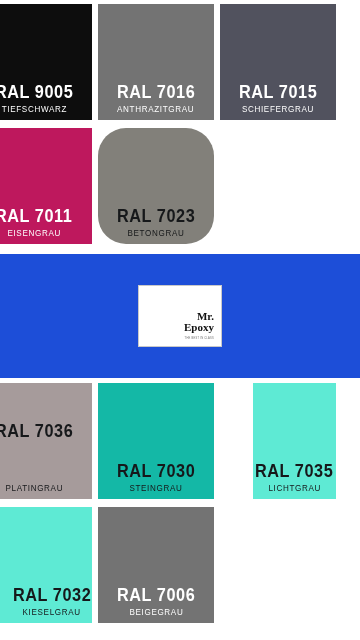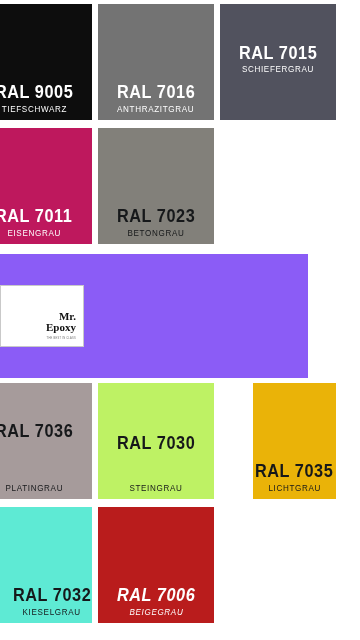--- a/index.html
+++ b/index.html
@@ -88,26 +88,26 @@
     color: #1a1a1a;
     letter-spacing: 0.2px;
     white-space: nowrap;
   }
 
   
   .logo-band {
     position: absolute;
     left: 0;
     top: 254px;
-    width: 308px;
+    width: 360px;
     height: 124px;
-    background: #8b5cf6;
+    background: #1d4ed8;
     display: flex;
     align-items: center;
-    justify-content: flex-start;
+    justify-content: center;
   }
 
   .logo-card {
     width: 84px;
     height: 62px;
     background: #ffffff;
     border: 1px solid #c9c9c9;
     box-sizing: border-box;
     position: relative;
   }
@@ -145,30 +145,30 @@
   <div class="grid grid-top">
 
     <div class="swatch txt-light" style="background-color: rgb(13, 13, 13);">
       <div class="swatch-code">RAL 9005</div>
       <div class="swatch-name">TIEFSCHWARZ</div>
     </div>
     <div class="swatch txt-light" style="background-color: #737373;">
       <div class="swatch-code">RAL 7016</div>
       <div class="swatch-name">ANTHRAZITGRAU</div>
     </div>
-    <div class="swatch txt-light" style="background-color: rgb(81, 82, 94); justify-content: center;">
+    <div class="swatch txt-light" style="background-color: rgb(81, 82, 94);">
       <div class="swatch-code">RAL 7015</div>
       <div class="swatch-name">SCHIEFERGRAU</div>
     </div>
 
     <div class="swatch txt-light" style="background-color: #be185d;">
       <div class="swatch-code">RAL 7011</div>
       <div class="swatch-name">EISENGRAU</div>
     </div>
-    <div class="swatch txt-dark" style="background-color: rgb(130, 128, 122);">
+    <div class="swatch txt-dark" style="background-color: rgb(130, 128, 122); border-radius: 28px;">
       <div class="swatch-code">RAL 7023</div>
       <div class="swatch-name">BETONGRAU</div>
     </div>
 
   </div>
 
   <div class="logo-band">
     <div class="logo-card">
       <div class="logo-text">
         <span>Mr.</span>
@@ -177,33 +177,33 @@
       <div class="logo-tagline">THE BEST IN CLASS</div>
     </div>
   </div>
 
   <div class="grid grid-bottom">
 
     <div class="swatch txt-dark" style="background-color: rgb(166, 155, 155); gap: 40px;">
       <div class="swatch-code">RAL 7036</div>
       <div class="swatch-name">PLATINGRAU</div>
     </div>
-    <div class="swatch txt-dark" style="background-color: #bef264; gap: 28px;">
+    <div class="swatch txt-dark" style="background-color: #14b8a6;">
       <div class="swatch-code">RAL 7030</div>
       <div class="swatch-name">STEINGRAU</div>
     </div>
 
-    <div class="swatch txt-dark" style="background-color: #eab308; margin-left: 33px;">
+    <div class="swatch txt-dark" style="background-color: #5eead4; margin-left: 33px;">
       <div class="swatch-code">RAL 7035</div>
       <div class="swatch-name">LICHTGRAU</div>
     </div>
     <div class="swatch txt-dark" style="background-color: #5eead4; padding-left: 36px;">
       <div class="swatch-code">RAL 7032</div>
       <div class="swatch-name">KIESELGRAU</div>
     </div>
-    <div class="swatch txt-light" style="background-color: #b91c1c; font-style: italic;">
+    <div class="swatch txt-light" style="background-color: #737373;">
       <div class="swatch-code">RAL 7006</div>
       <div class="swatch-name">BEIGEGRAU</div>
     </div>
 
   </div>
 
 </div>
 
 </body></html>

